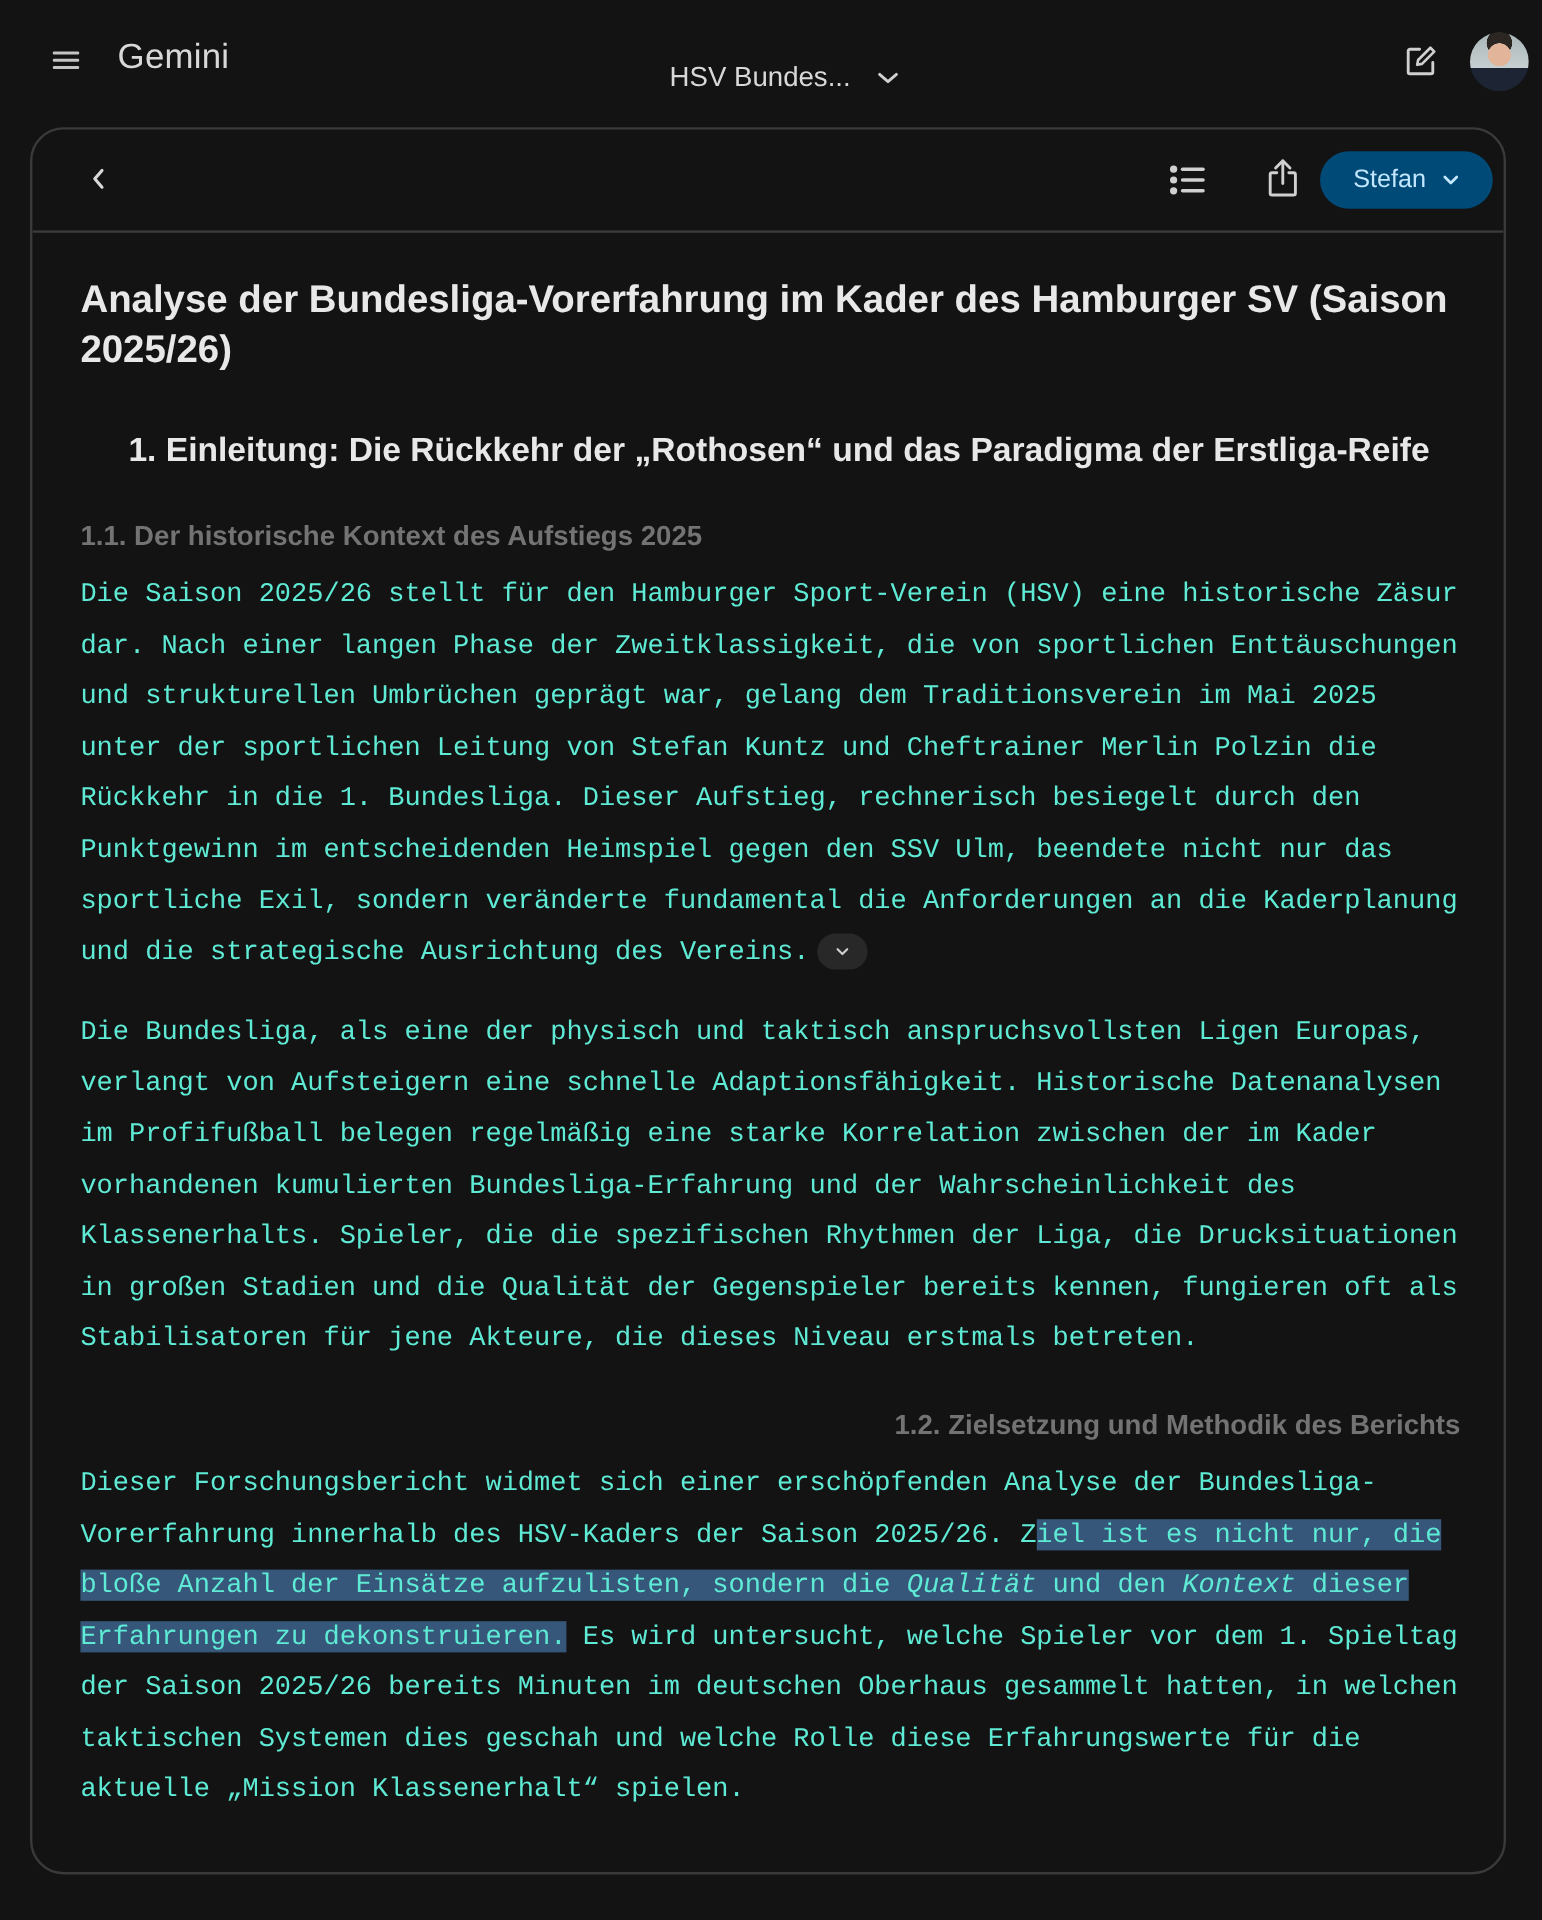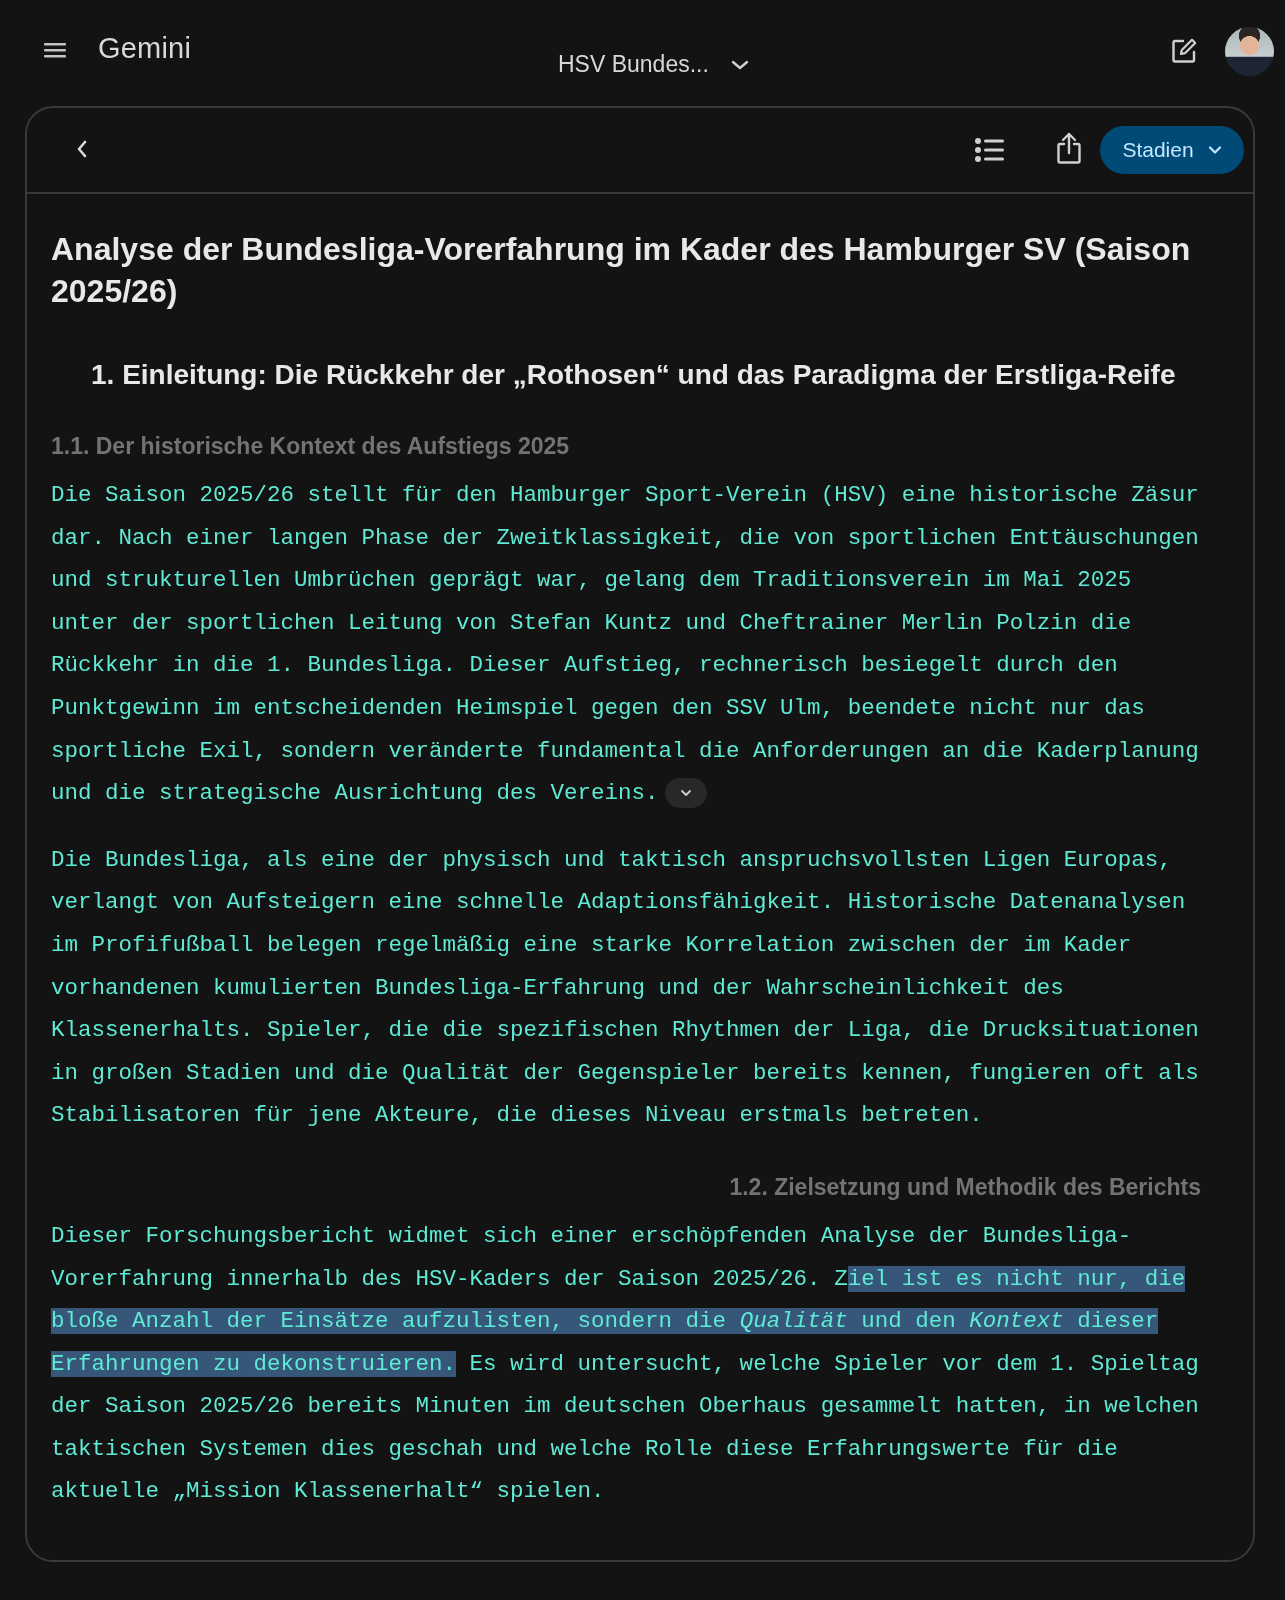--- a/index.html
+++ b/index.html
@@ -57,21 +57,21 @@
     position: absolute; left: 1024px; top: 20px; width: 36px; height: 40px;
     display: flex; align-items: center; justify-content: center; cursor: pointer;
   }
   .create-btn {
     position: absolute; left: 1073px; top: 18px; width: 144px; height: 48px;
     background: #004a77; border-radius: 24px;
     display: flex; align-items: center; justify-content: center; gap: 14px;
     color: #c2e7ff; font-size: 21px; cursor: pointer;
   }
   .content {
-    position: absolute; left: 24px; top: 120px; width: 1150px;
+    position: absolute; left: 40px; top: 120px; width: 1150px;
   }
   h1.doc-title {
     font-size: 32px; font-weight: bold; line-height: 42px; color: #e8e8e8;
     margin-bottom: 42px;
   }
   h2.section {
     font-size: 28px; font-weight: bold; line-height: 42px; color: #e8e8e8;
     margin-bottom: 34px;
     margin-left: 40px;
   }
@@ -143,21 +143,21 @@
     </div>
 
     <div class="share-btn">
       <svg width="28" height="34" viewBox="0 0 28 34">
         <path d="M9 13 H5 a1.5 1.5 0 0 0 -1.5 1.5 V30 a1.5 1.5 0 0 0 1.5 1.5 H23 a1.5 1.5 0 0 0 1.5 -1.5 V14.5 A1.5 1.5 0 0 0 23 13 H19" stroke="#d0d0d0" stroke-width="2.4" fill="none" stroke-linecap="round"></path>
         <path d="M14 22 V3 M8 9 L14 3 L20 9" stroke="#d0d0d0" stroke-width="2.4" fill="none" stroke-linecap="round" stroke-linejoin="round"></path>
       </svg>
     </div>
 
     <div class="create-btn">
-      <span>Stadien</span>
+      <span>Stefan</span>
       <svg width="14" height="10" viewBox="0 0 14 10">
         <path d="M2 2.5 L7 7.5 L12 2.5" stroke="#c2e7ff" stroke-width="2.2" fill="none" stroke-linecap="round" stroke-linejoin="round"></path>
       </svg>
     </div>
   </div>
 
   <div class="content">
     <h1 class="doc-title">Analyse der Bundesliga-Vorerfahrung im Kader des Hamburger SV (Saison 2025/26)</h1>
 
     <h2 class="section">1. Einleitung: Die Rückkehr der „Rothosen“ und das Paradigma der Erstliga-Reife</h2>

